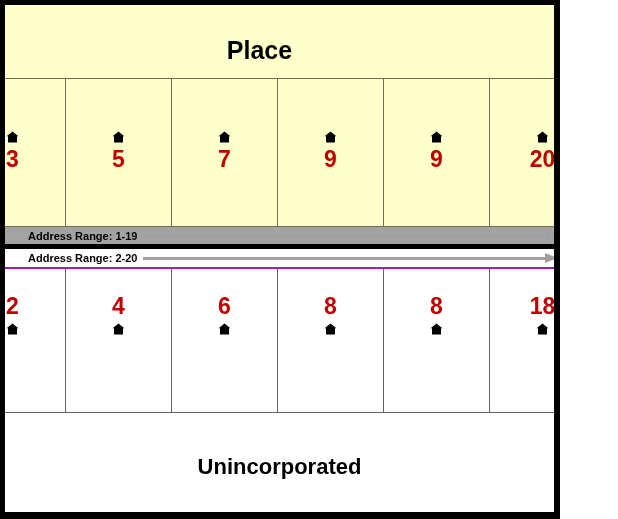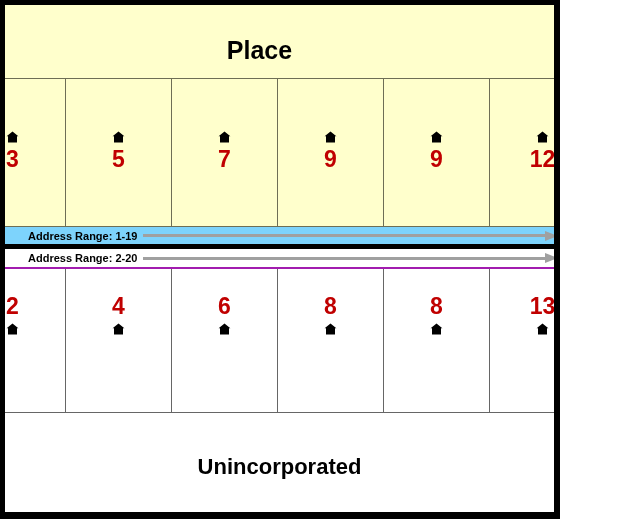--- a/index.html
+++ b/index.html
@@ -51,21 +51,21 @@
     color:#C00000;
   }
   .house-icon { line-height:0; }
   .house-icon svg { display:block; }
   .row-top .house-icon { margin-bottom:5px; }
   .row-bottom .house-icon { margin-top:5px; }
 
   
   .band-odd {
     top:222px; height:17px;
-    background:#7dd3fc;
+    background:#a3a3a3;
   }
   .band-even {
     top:244px; height:20px;
     background:#ffffff;
     border-bottom:2px solid #a21caf;
     box-sizing:border-box;
   }
   .range-label {
     position:absolute; left:23px; top:50%; transform:translateY(-50%);
     font-size:11px; font-weight:bold; color:#000; white-space:nowrap;
@@ -143,21 +143,21 @@
           </svg>
         </span>
       <span class="house-num">9</span>
     </div>
     <div class="parcel">
       <span class="house-icon">
           <svg width="13" height="12" viewBox="0 0 13 12">
             <path d="M2 11.5 V5.2 H0.6 L6.5 0.4 L12.4 5.2 H11 V11.5 Z" fill="#000"></path>
           </svg>
         </span>
-      <span class="house-num">12</span>
+      <span class="house-num">20</span>
     </div>
     <div class="parcel">
       <span class="house-num"></span>
     </div>
   </div>
 
   <div class="region band-odd">
     <span class="range-label">Address Range: 1-19</span>
     <span class="range-arrow">
       <span class="arrow-shaft"></span>
@@ -210,21 +210,21 @@
     </div>
     <div class="parcel">
       <span class="house-num">8</span>
       <span class="house-icon">
           <svg width="13" height="12" viewBox="0 0 13 12">
             <path d="M2 11.5 V5.2 H0.6 L6.5 0.4 L12.4 5.2 H11 V11.5 Z" fill="#000"></path>
           </svg>
         </span>
     </div>
     <div class="parcel">
-      <span class="house-num">13</span>
+      <span class="house-num">18</span>
       <span class="house-icon">
           <svg width="13" height="12" viewBox="0 0 13 12">
             <path d="M2 11.5 V5.2 H0.6 L6.5 0.4 L12.4 5.2 H11 V11.5 Z" fill="#000"></path>
           </svg>
         </span>
     </div>
     <div class="parcel">
       <span class="house-num"></span>
     </div>
   </div>

